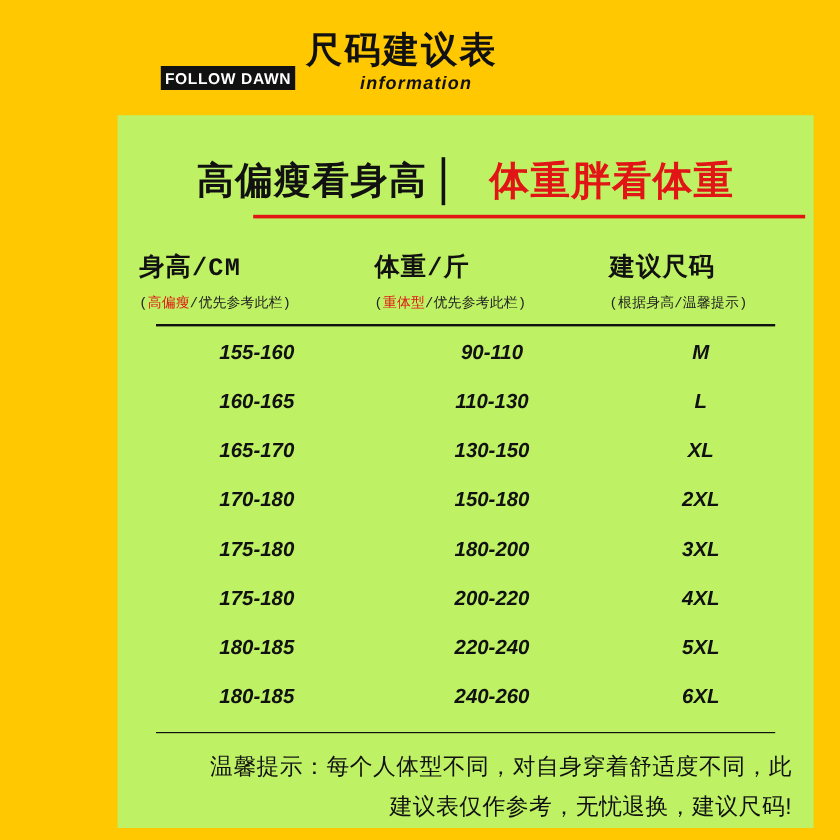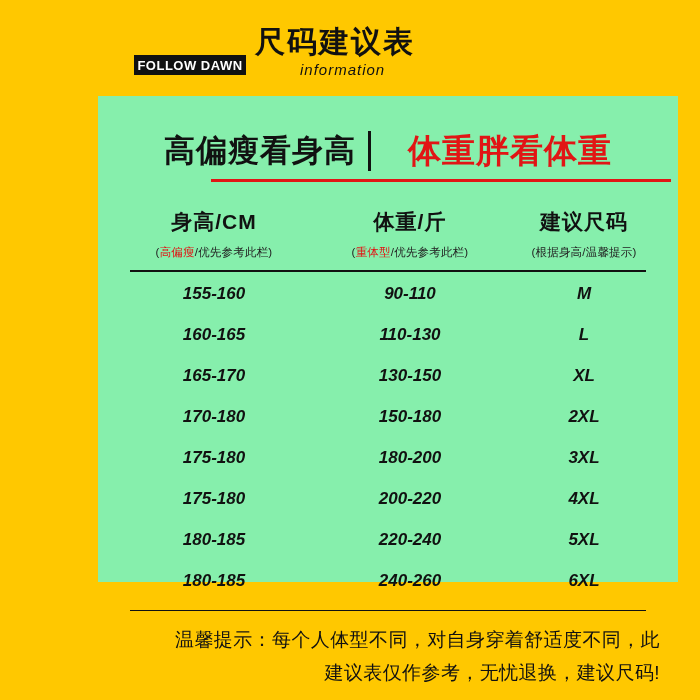--- a/index.html
+++ b/index.html
@@ -52,33 +52,33 @@
     font-weight: bold;
     color: #111111;
     letter-spacing: 2px;
   }
   .title-sub {
     position: absolute;
     left: 300px;
     top: 61px;
     font-size: 15px;
     font-style: italic;
-    font-weight: normal;
+    font-weight: bold;
     color: #111111;
     letter-spacing: 1px;
   }
 
   
   .card {
     position: absolute;
     left: 98px;
     top: 96px;
     width: 580px;
-    height: 486px;
-    background: #86efac;
+    height: 594px;
+    background: #bef264;
   }
 
   
   .headline {
     position: absolute;
     left: 0;
     top: 24px;
     width: 580px;
     height: 62px;
     display: flex;
@@ -120,21 +120,21 @@
     position: absolute;
     left: 18px;
     top: 104px;
     width: 544px;
   }
   .col-head-row {
     display: flex;
     padding-top: 8px;
   }
   .col {
-    text-align: center;
+    font-family: Liberation Mono, monospace;
   }
   .col.h {
     width: 196px;
   }
   .col.w {
     width: 196px;
   }
   .col.s {
     width: 152px;
   }

